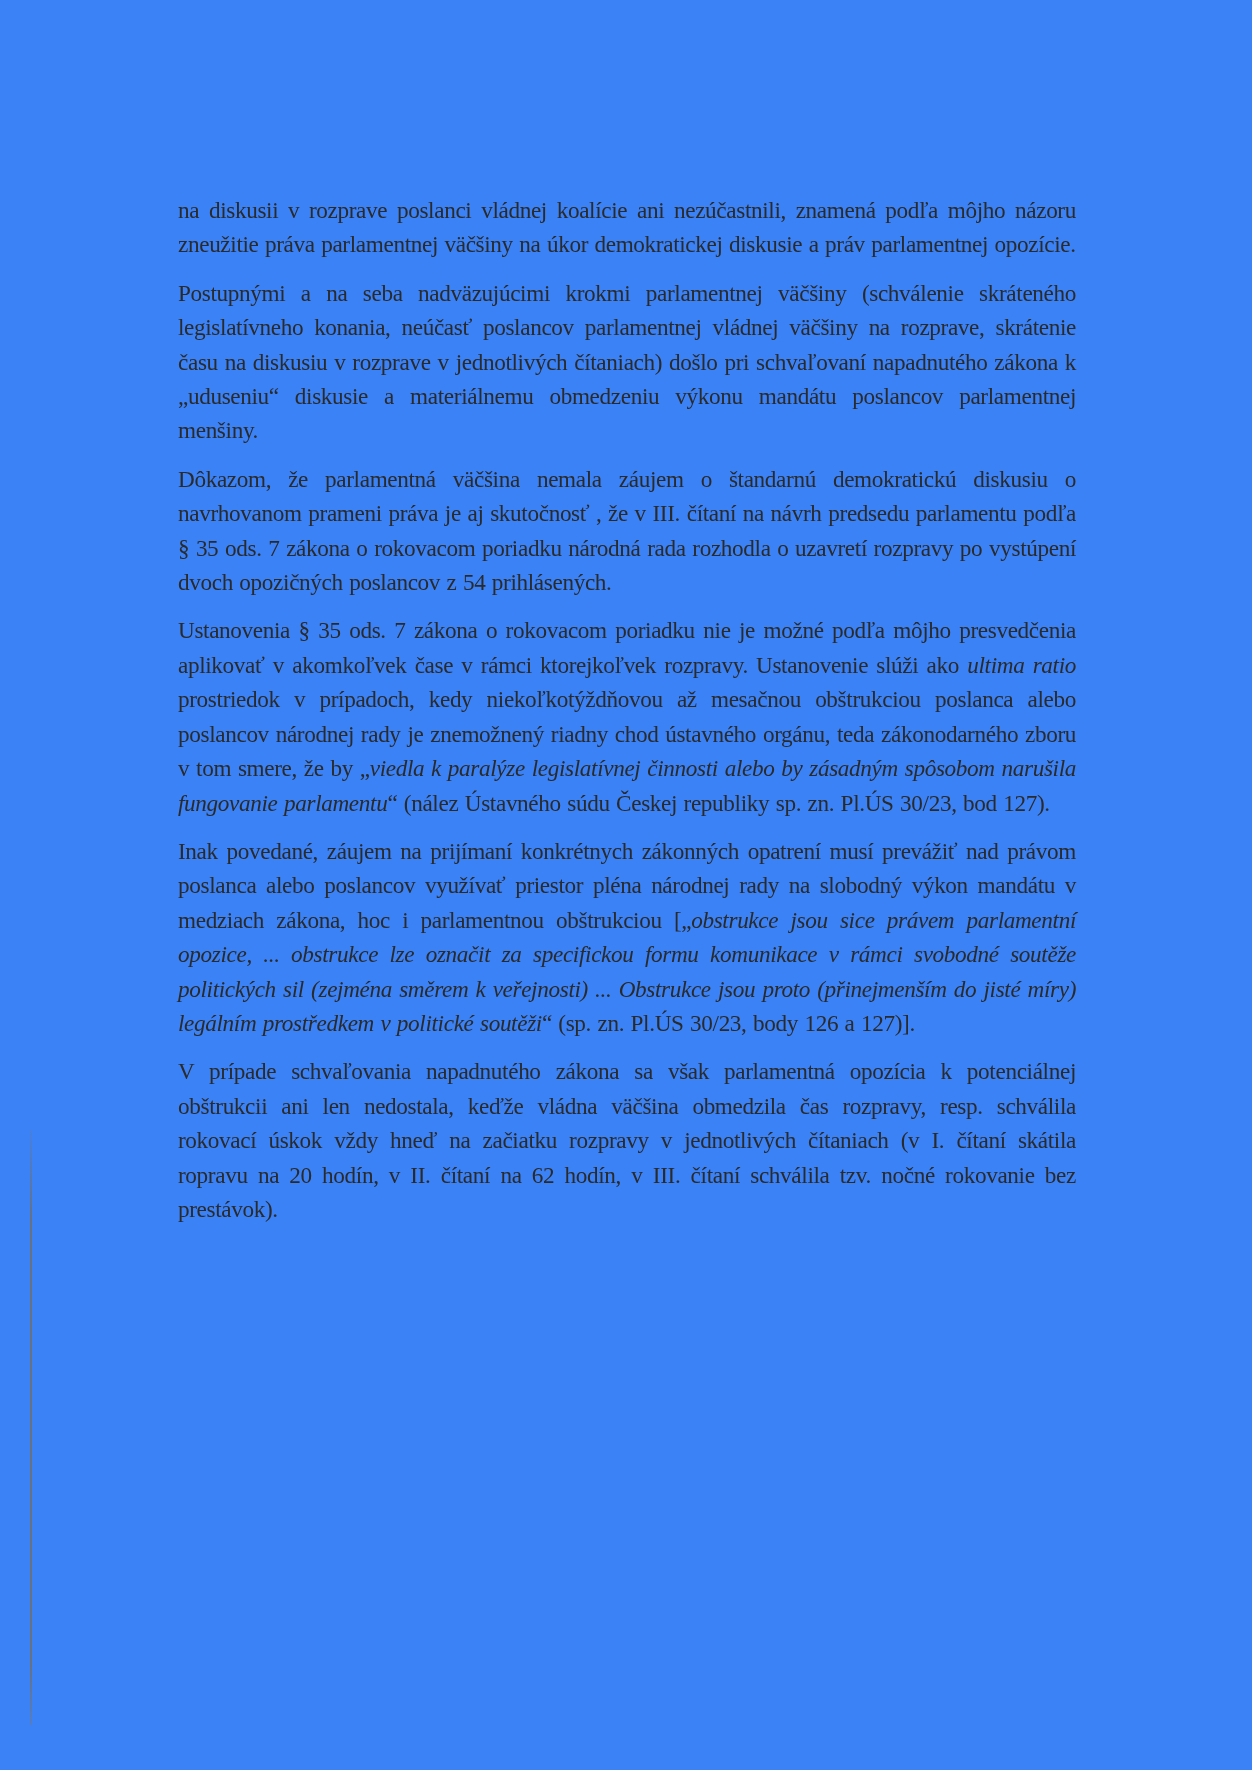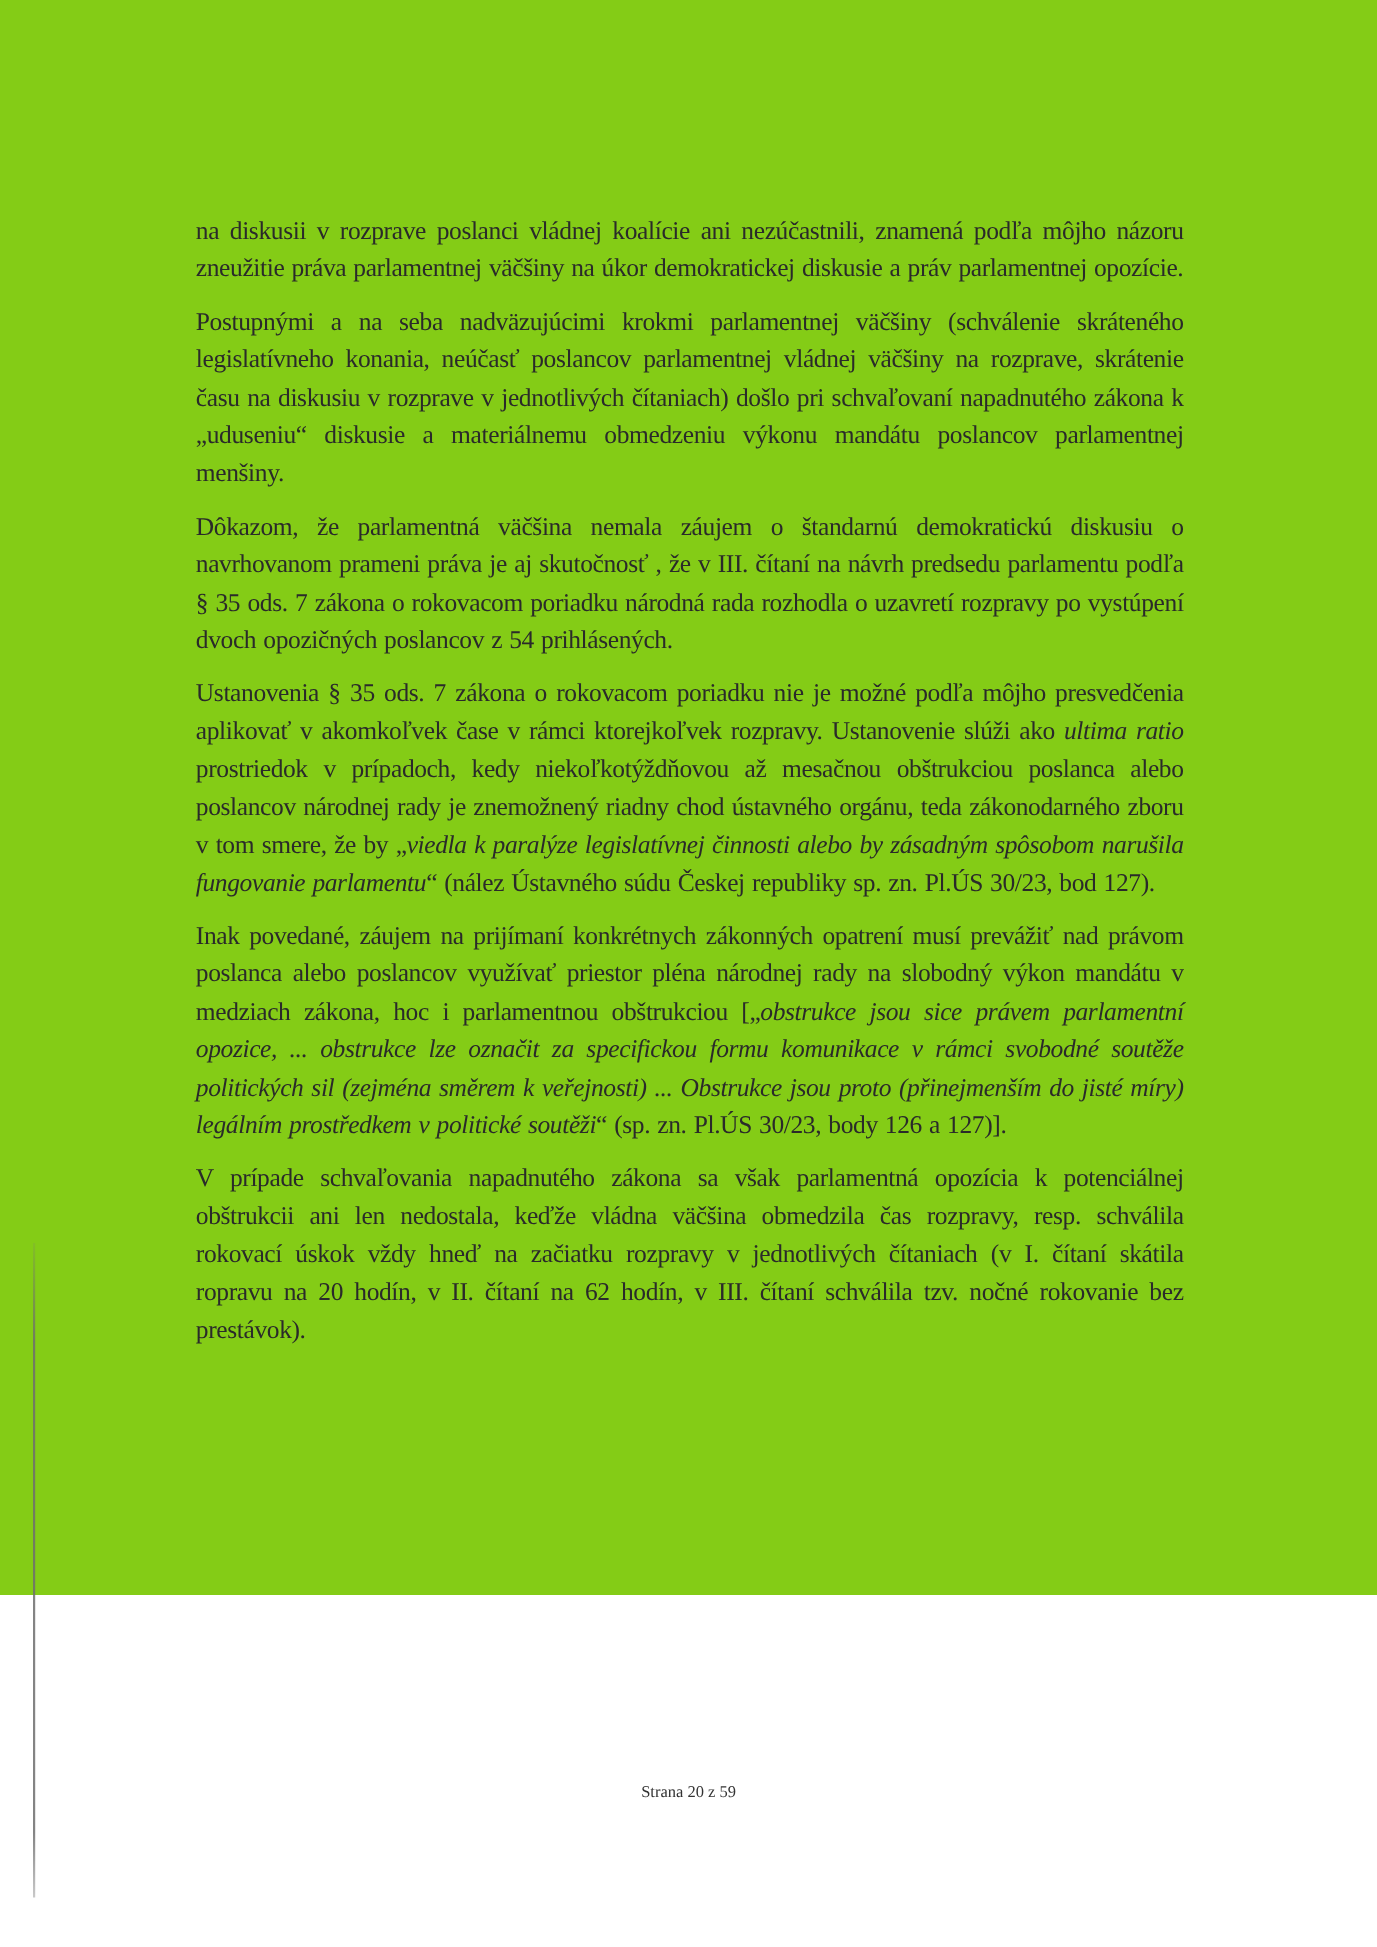--- a/index.html
+++ b/index.html
@@ -12,22 +12,22 @@
       height: 1770px;
       position: relative;
       overflow: hidden;
       font-family: "Liberation Serif", "DejaVu Serif", serif;
       color: #2a2a2a;
     }
     .page {
       position: absolute;
       left: 0; top: 0;
       width: 1252px;
-      height: 1450px;
-      background: #84cc16;
+      height: 1770px;
+      background: #3b82f6;
     }
     .scan-edge-line {
       position: absolute;
       left: 30px;
       top: 1130px;
       width: 1.5px;
       height: 595px;
       background: linear-gradient(to bottom, rgba(120,120,120,0.15), rgba(110,110,110,0.85) 15%, rgba(110,110,110,0.85) 90%, rgba(120,120,120,0.4));
     }
     .body-text {
@@ -83,16 +83,13 @@
     <p class="para">
       <span>Inak povedané, záujem na prijímaní konkrétnych zákonných opatrení musí prevážiť nad právom poslanca alebo poslancov využívať priestor pléna národnej rady na slobodný výkon mandátu v medziach zákona, hoc i parlamentnou obštrukciou [„</span><em>obstrukce jsou sice právem parlamentní opozice, ... obstrukce lze označit za specifickou formu komunikace v rámci svobodné soutěže politických sil (zejména směrem k veřejnosti) ... Obstrukce jsou proto (přinejmenším do jisté míry) legálním prostředkem v politické soutěži</em><span>“ (sp. zn. Pl.ÚS 30/23, body 126 a 127)].</span>
     </p>
 
     <p class="para">
       <span>V prípade schvaľovania napadnutého zákona sa však parlamentná opozícia k potenciálnej obštrukcii ani len nedostala, keďže vládna väčšina obmedzila čas rozpravy, resp. schválila rokovací úskok vždy hneď na začiatku rozpravy v jednotlivých čítaniach (v I. čítaní skátila ropravu na 20 hodín, v II. čítaní na 62 hodín, v III. čítaní schválila tzv. nočné rokovanie bez prestávok).</span>
     </p>
 
   </div>
 
-  <div class="footer">
-    <span>Strana 20 z 59</span>
-  </div>
 </div>
 
 </body></html>

